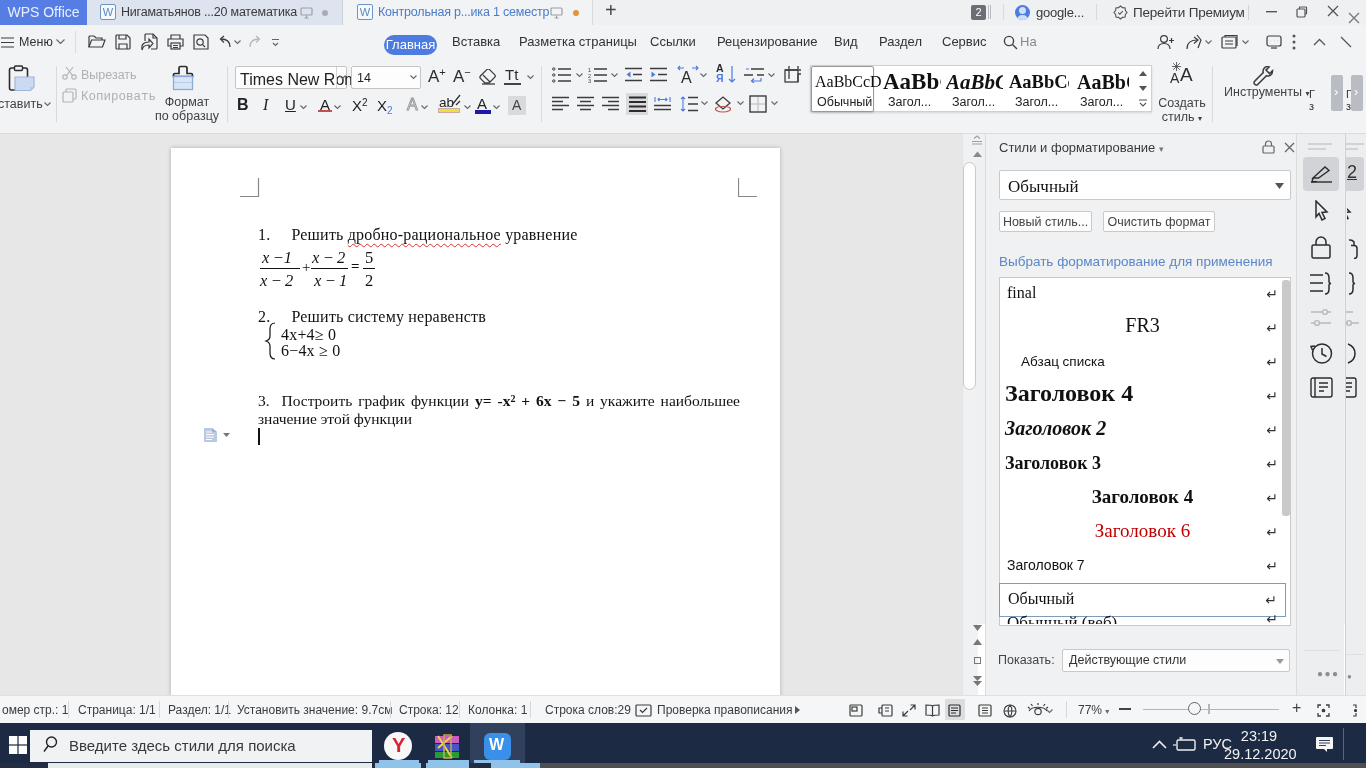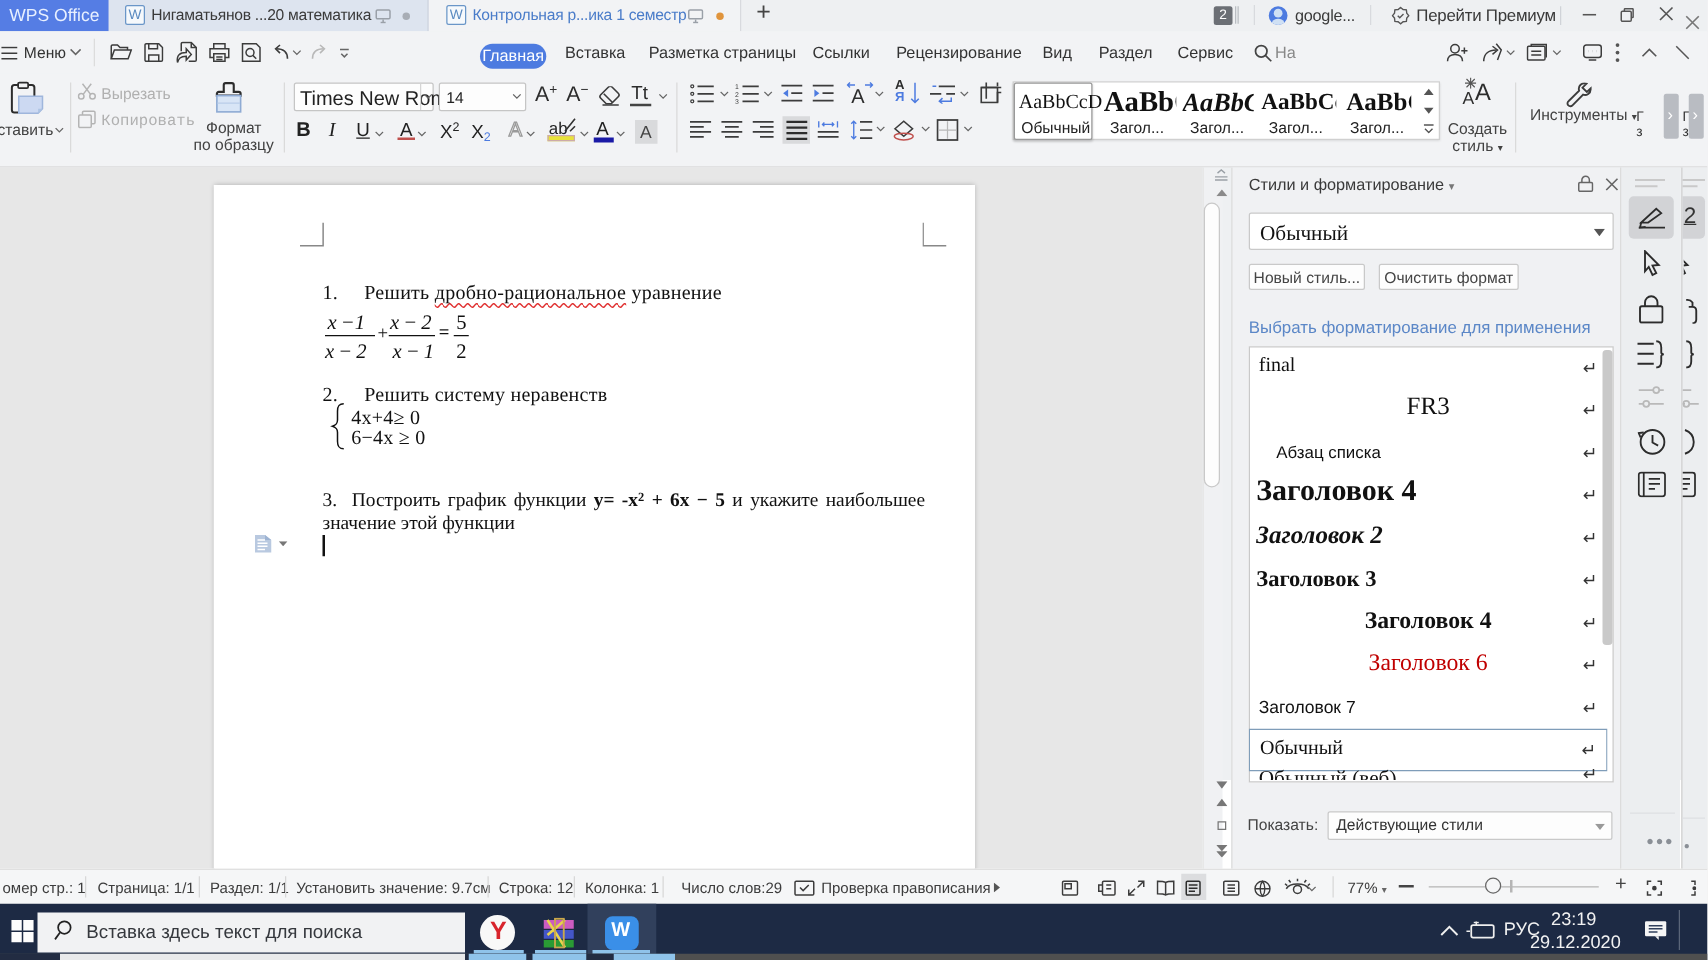--- a/index.html
+++ b/index.html
@@ -673,21 +673,21 @@
     <div class="st" style="left:78px;">Страница: 1/1</div>
     <div class="abs" style="left:159px;top:5px;width:1px;height:17px;background:#d8d8d8;"></div>
     <div class="st" style="left:168px;">Раздел: 1/1</div>
     <div class="abs" style="left:228px;top:5px;width:1px;height:17px;background:#d8d8d8;"></div>
     <div class="st" style="left:237px;">Установить значение: 9.7см</div>
     <div class="abs" style="left:390px;top:5px;width:1px;height:17px;background:#d8d8d8;"></div>
     <div class="st" style="left:399px;">Строка: 12</div>
     <div class="abs" style="left:459px;top:5px;width:1px;height:17px;background:#d8d8d8;"></div>
     <div class="st" style="left:468px;">Колонка: 1</div>
     <div class="abs" style="left:530px;top:5px;width:1px;height:17px;background:#d8d8d8;"></div>
-    <div class="st" style="left:545px;">Число слов:29</div>
+    <div class="st" style="left:545px;">Строка слов:29</div>
     <svg class="abs" style="left:635px;top:8px;" width="17" height="13" viewBox="0 0 17 13" fill="none" stroke="#3c3c3c" stroke-width="1.2">
         <rect x="1" y="1" width="15" height="11" rx="1"></rect>
         <path d="M5 6l2.5 2.5L12 4"></path>
       </svg>
     <div class="st" style="left:657px;">Проверка правописания</div>
     <svg class="abs" style="left:795px;top:10px;" width="5" height="8" fill="#555">
         <path d="M0 0l5 4-5 4z"></path>
       </svg>
 
     <svg class="abs" style="left:849px;top:8px;" width="14" height="13" fill="none" stroke="#3c3c3c" stroke-width="1.2">
@@ -750,21 +750,21 @@
           <rect x="9.6" y="0" width="8.4" height="8.4"></rect>
           <rect x="0" y="9.6" width="8.4" height="8.4"></rect>
           <rect x="9.6" y="9.6" width="8.4" height="8.4"></rect>
         </g>
       </svg>
     <div class="abs" style="left:30px;top:7px;width:342px;height:32px;background:#f1f2f3;"></div>
     <svg class="abs" style="left:43px;top:13px;" width="15" height="17" fill="none" stroke="#222" stroke-width="1.4">
         <circle cx="8.5" cy="6" r="5"></circle>
         <path d="M5 10L1 15.5"></path>
       </svg>
-    <div class="abs" style="left:69px;top:14px;font-size:15px;color:#35383d;">Вставка здесь текст для поиска</div>
+    <div class="abs" style="left:69px;top:14px;font-size:15px;color:#35383d;">Введите здесь стили для поиска</div>
 
     <div class="abs" style="left:384px;top:9px;width:28px;height:28px;border-radius:50%;background:#f8f8f8;"></div>
     <div class="abs" style="left:392px;top:11px;font-size:20px;font-weight:bold;color:#d8242c;">Y</div>
 
     <svg class="abs" style="left:434px;top:11px;" width="26" height="25">
         <rect x="1" y="2" width="24" height="7" fill="#cc5cc0"></rect>
         <rect x="1" y="10" width="24" height="7" fill="#4456c8"></rect>
         <rect x="1" y="18" width="24" height="6" fill="#2a9a34"></rect>
         <path d="M4 2l14 22M18 2L4 14" stroke="#e8d44c" stroke-width="2" fill="none"></path>
         <rect x="10" y="1" width="7" height="23" fill="none" stroke="#caa84c" stroke-width="1.5"></rect>

